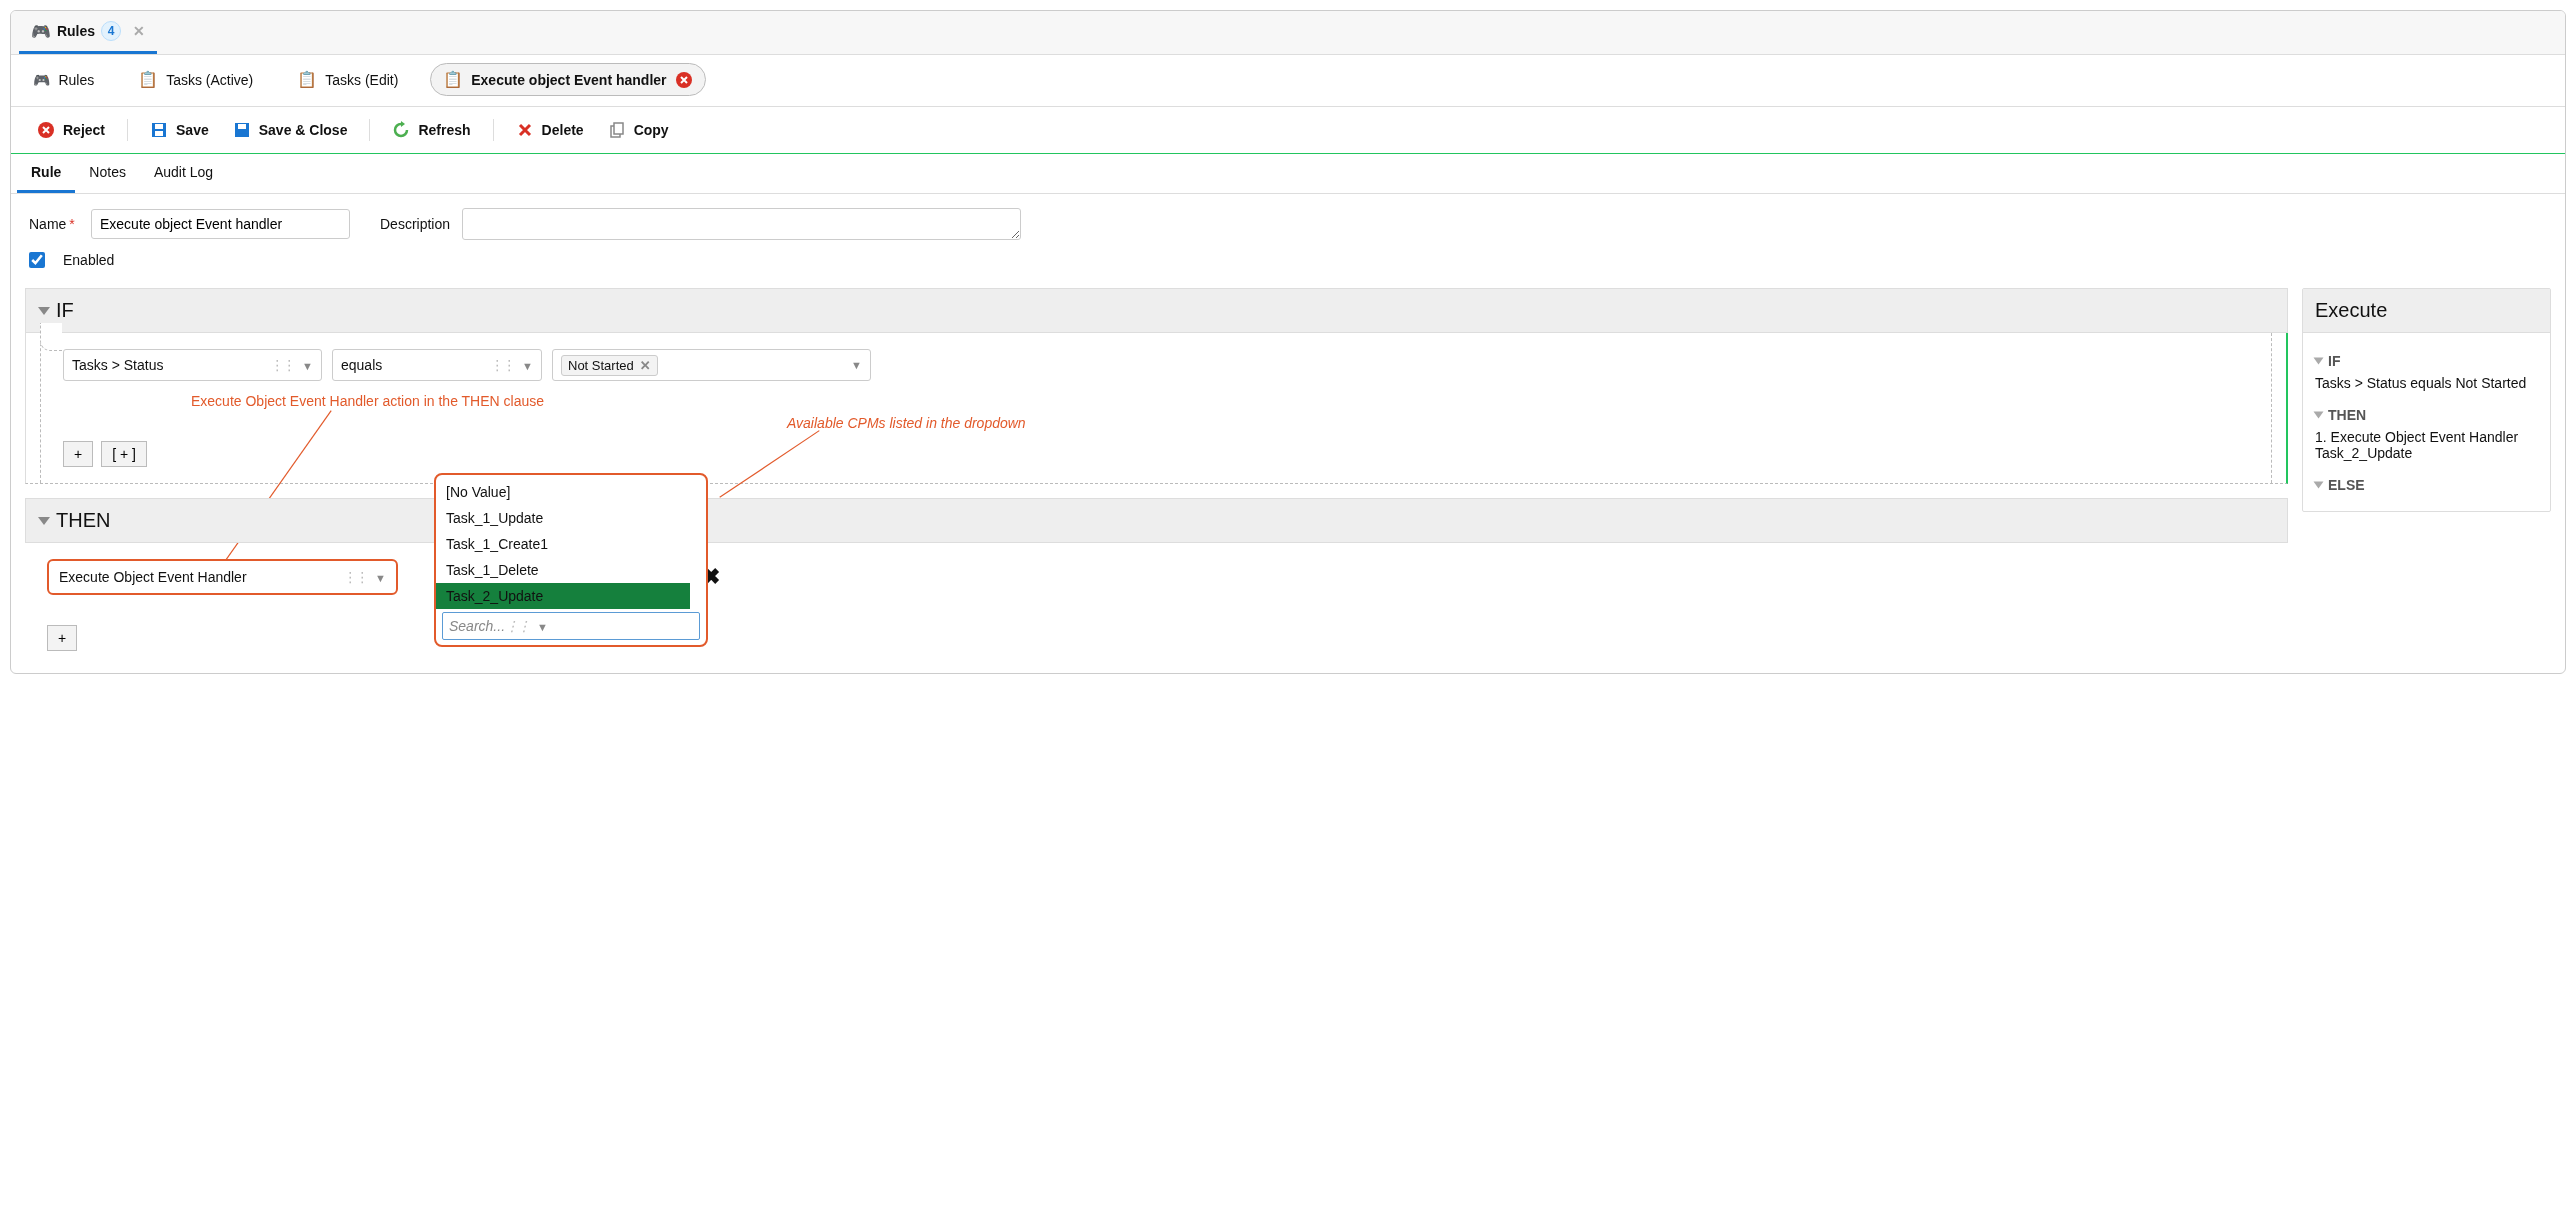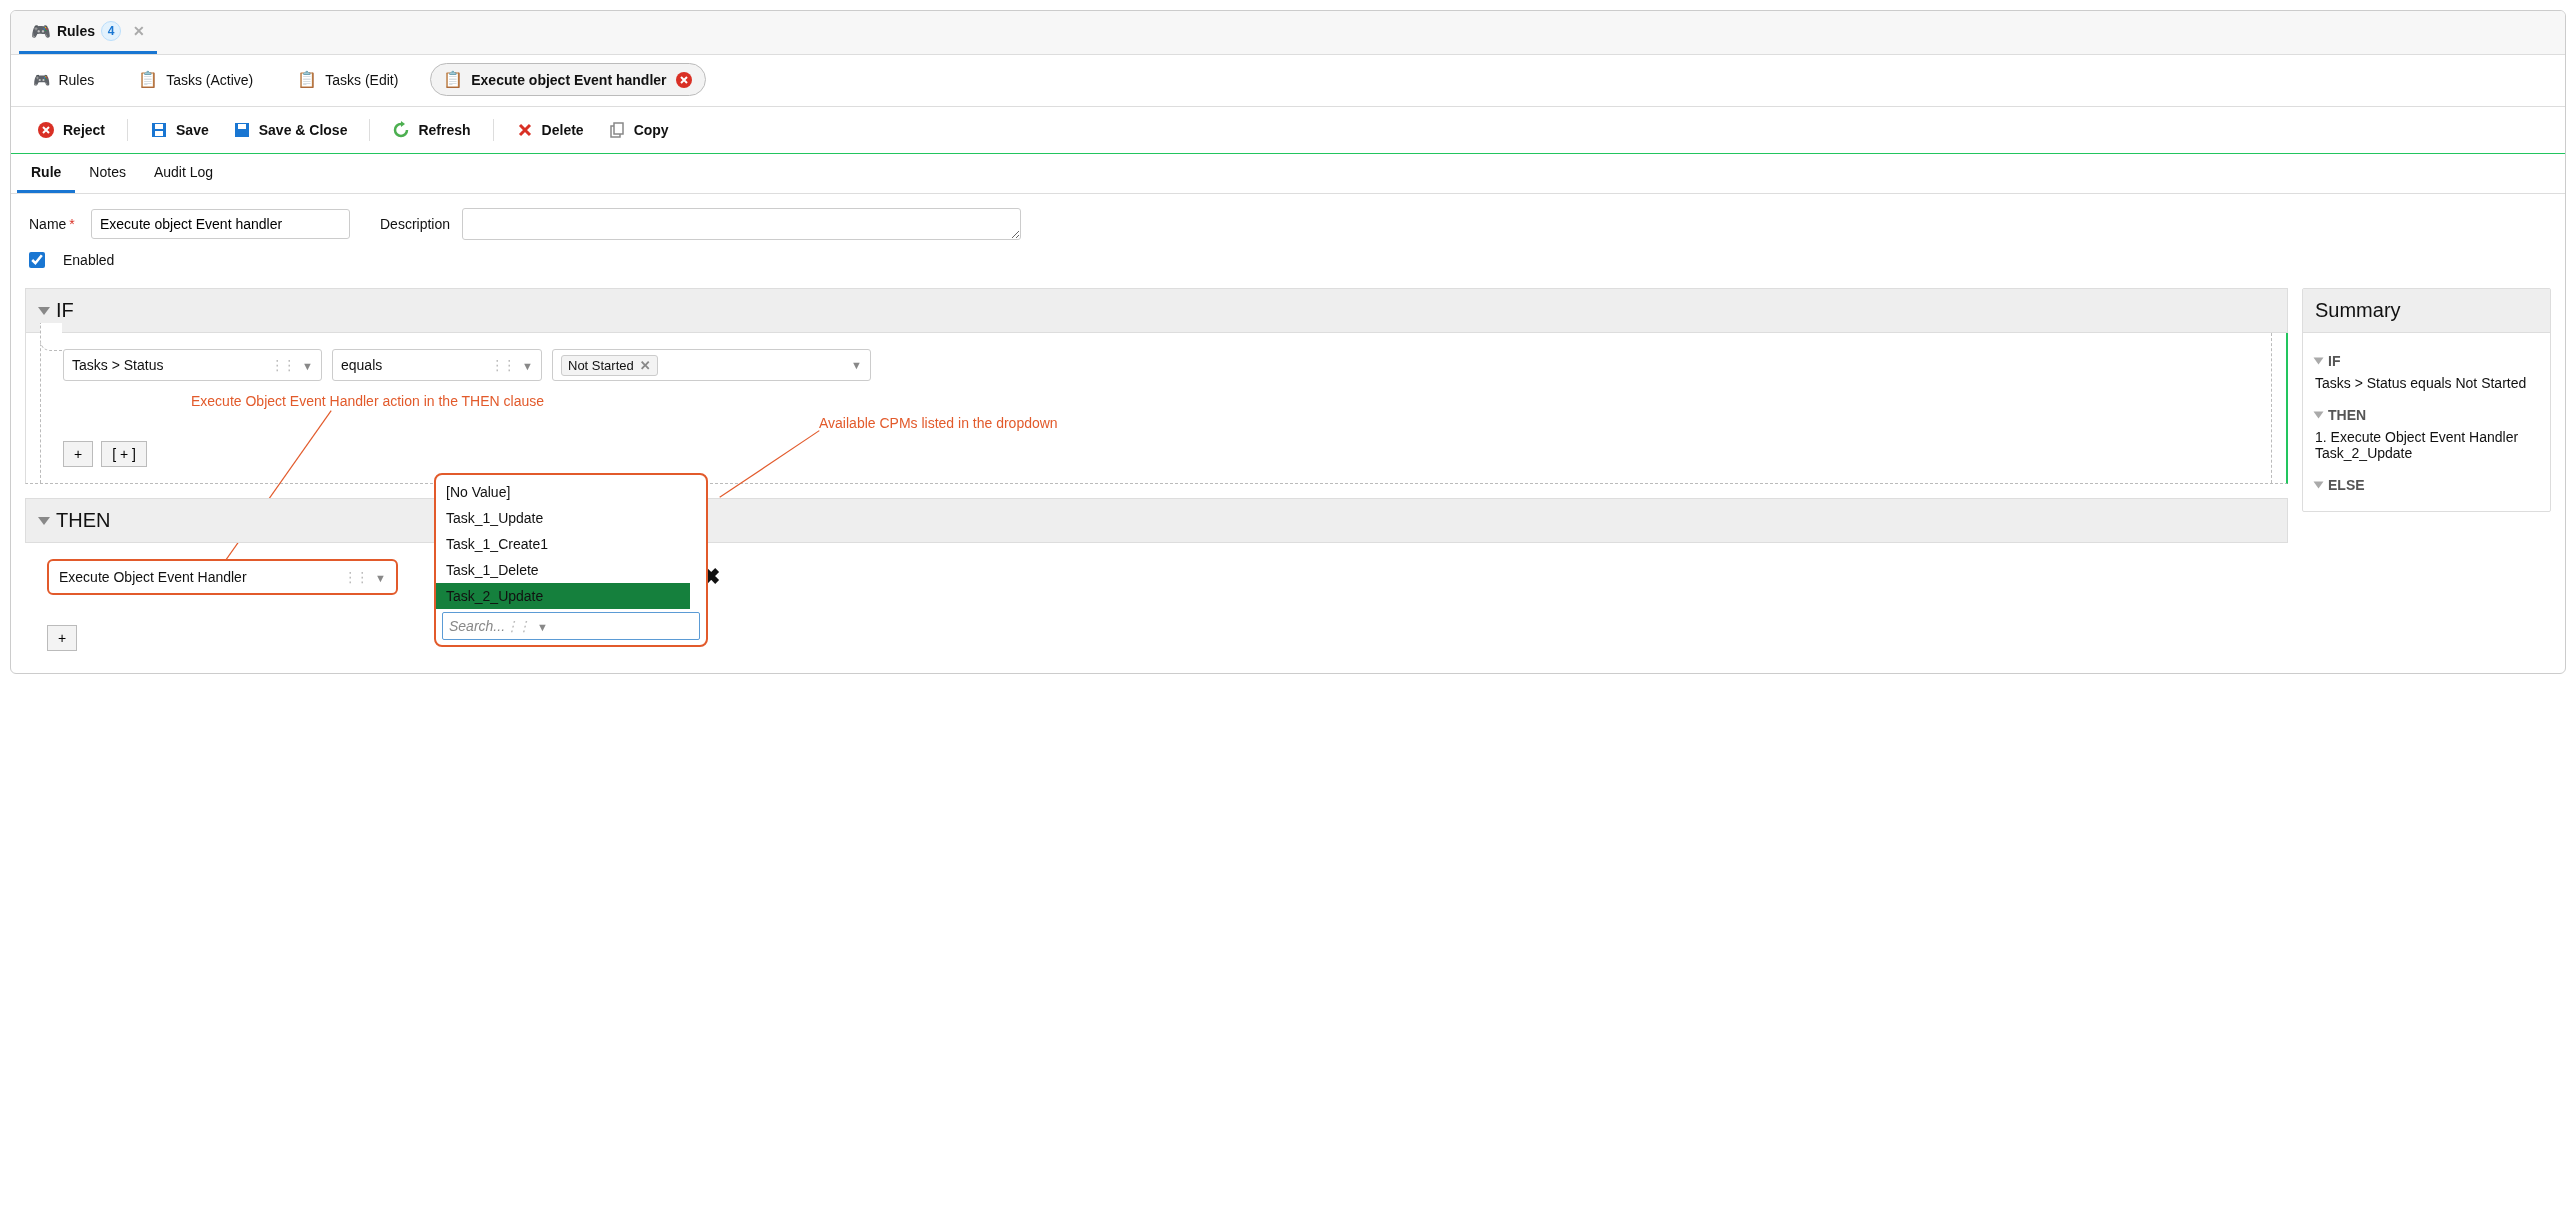--- a/index.html
+++ b/index.html
@@ -221,21 +221,21 @@
             <span class="chip">
                   <span>Not Started</span>
                   <span class="chip-x">✕</span>
                 </span>
             <span class="dd-caret">▼</span>
           </div>
         </div>
 
         <div class="anno" style="left:150px; top:60px;">Execute Object Event Handler action in the THEN clause</div>
 
-        <div class="anno" style="left:778px; top:82px;">Available CPMs listed in the dropdown</div>
+        <div class="anno" style="left:746px; top:82px;font-style:italic;">Available CPMs listed in the dropdown</div>
 
         <svg class="overlay" width="100%" height="259" viewBox="0 0 2236 260">
           <line class="anno-line" x1="290" y1="78" x2="170" y2="248"></line>
           <line class="anno-line" x1="780" y1="98" x2="680" y2="165"></line>
         </svg>
 
         <div class="add-row">
           <button class="sq-btn">+</button>
           <button class="sq-btn">[ + ]</button>
         </div>
@@ -272,21 +272,21 @@
           <span class="big-x">✖</span>
         </div>
         <div style="margin-top:30px;">
           <button class="sq-btn">+</button>
         </div>
       </div>
 
     </div>
 
     <div class="right-col">
-      <div class="sum-hdr">Summary</div>
+      <div class="sum-hdr">Execute</div>
       <div class="sum-body">
         <div class="sum-sec">
             <span class="sum-tri"></span>
             <span>IF</span>
           </div>
         <div>Tasks &gt; Status equals Not Started</div>
         <div class="sum-sec" style="margin-top:16px;">
             <span class="sum-tri"></span>
             <span>THEN</span>
           </div>

